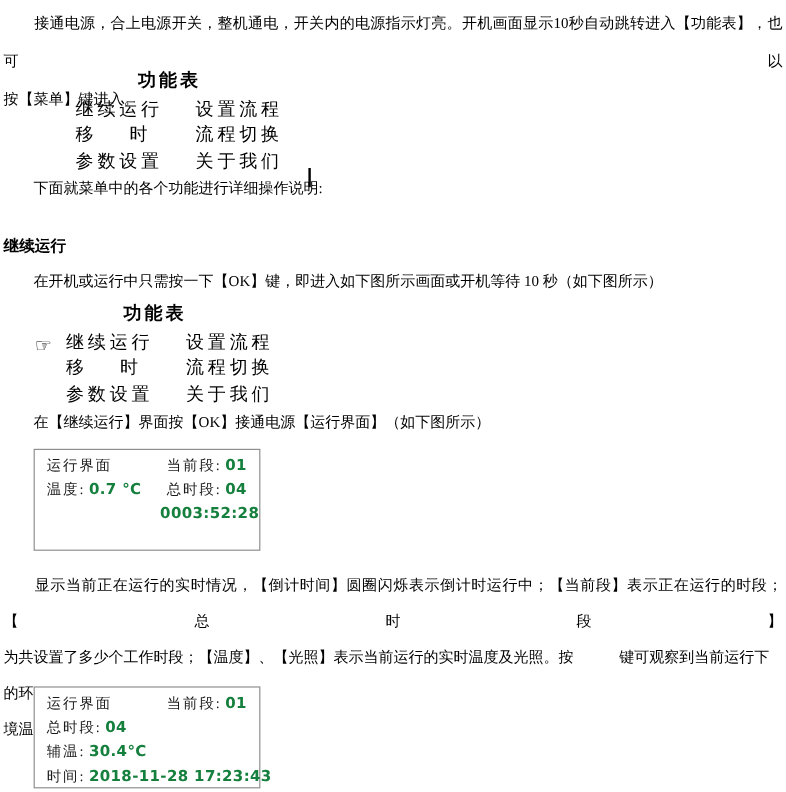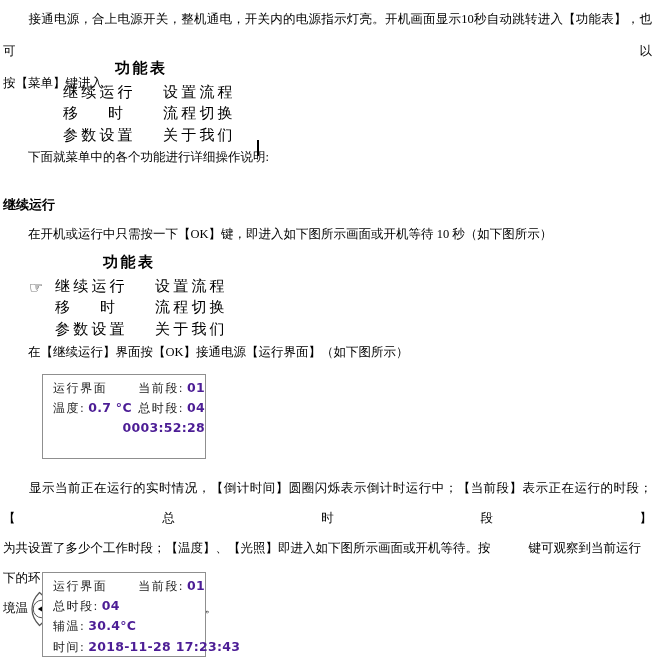--- a/index.html
+++ b/index.html
@@ -20,27 +20,27 @@
   .gap38 { display:inline-block; width:38px; }
   
   .menu { font-size:15px; letter-spacing:3.2px; line-height:21.5px; white-space:nowrap; }
   .menu-title { font-weight:bold; letter-spacing:2.5px; margin-bottom:2px;font-family:Liberation Serif, serif; }
   .mrow { display:flex; }
   .mcell-l { width:100px; }
   .splitpair { display:inline-flex; width:60px; justify-content:space-between; letter-spacing:0; }
   .pointer { position:absolute; left:-26px; top:25px; font-size:16px; letter-spacing:0;
              font-family:"DejaVu Sans",sans-serif; }
   
-  .screen { left:42px; width:164px; height:85px; border:1px solid #8f8f8f; background:#fff;
+  .screen { left:28px; width:189px; height:85px; border:1px solid #8f8f8f; background:#fff;
             font-size:12px; color:#1a1a1a; box-sizing:border-box; padding:3px 0 16px 10px; }
   .srow { display:flex; line-height:20.2px; white-space:nowrap; }
   .scell-l { width:100px; }
   .slabel { letter-spacing:1.6px; }
   .sval { font-family:"DejaVu Sans","Liberation Sans",sans-serif; font-weight:bold;
-          font-size:12.5px; color:#4c1d95; letter-spacing:0.3px; }
+          font-size:12.5px; color:#15803d; letter-spacing:0.3px; }
   .dot { display:inline-block; width:9px; height:9px; background:#000; border-radius:50%;
          margin-left:3px; vertical-align:-1px; }
   
   .caret { left:257px; top:140px; width:2px; height:16px; background:#000; }
   
   .keygroup { display:inline-flex; align-items:center; vertical-align:middle;
               margin:-14px 1px; }
   .obscured { font-size:9px; color:#444; margin:0 -2px; letter-spacing:0; }
 </style>
 </head>
@@ -110,21 +110,21 @@
     <span><span class="slabel">总时段:</span> <span class="sval">04</span></span>
   </div>
   <div class="srow">
     <span class="scell-l" style="width:96px;"></span>
     <span class="sval">0003:52:28</span>
   </div>
 </div>
 
 <div class="abs para lh30" style="top:473px;">
   <div class="just">　　显示当前正在运行的实时情况，【倒计时间】圆圈闪烁表示倒计时运行中；【当前段】表示正在运行的时段；【总时段】</div>
-  <div><span>为共设置了多少个工作时段；【温度】、【光照】即进入如下图所示画面或开机等待。按</span><span class="gap38"></span><span>键可观察到当前运行下的环</span></div>
+  <div><span>为共设置了多少个工作时段；【温度】、【光照】表示当前运行的实时温度及光照。按</span><span class="gap38"></span><span>键可观察到当前运行下的环</span></div>
   <div><span>境温</span><span class="keygroup">
         <svg width="30" height="40" viewBox="0 0 30 40">
           <path d="M28.5 20 L10.5 3.5 Q3 11 3 20 Q3 29 10.5 36.5 Z" fill="#fff" stroke="#555" stroke-width="1.2" stroke-linejoin="round"></path>
           <circle cx="13" cy="20" r="8.8" fill="none" stroke="#555" stroke-width="1"></circle>
           <path d="M17.5 14.8 L8.8 20 L17.5 25.2 Z" fill="#000"></path>
         </svg>
         <span class="obscured">()</span>
         <svg width="30" height="40" viewBox="0 0 30 40">
           <path d="M1.5 20 L19.5 3.5 Q27 11 27 20 Q27 29 19.5 36.5 Z" fill="#fff" stroke="#555" stroke-width="1.2" stroke-linejoin="round"></path>
           <circle cx="17" cy="20" r="8.8" fill="none" stroke="#555" stroke-width="1"></circle>

